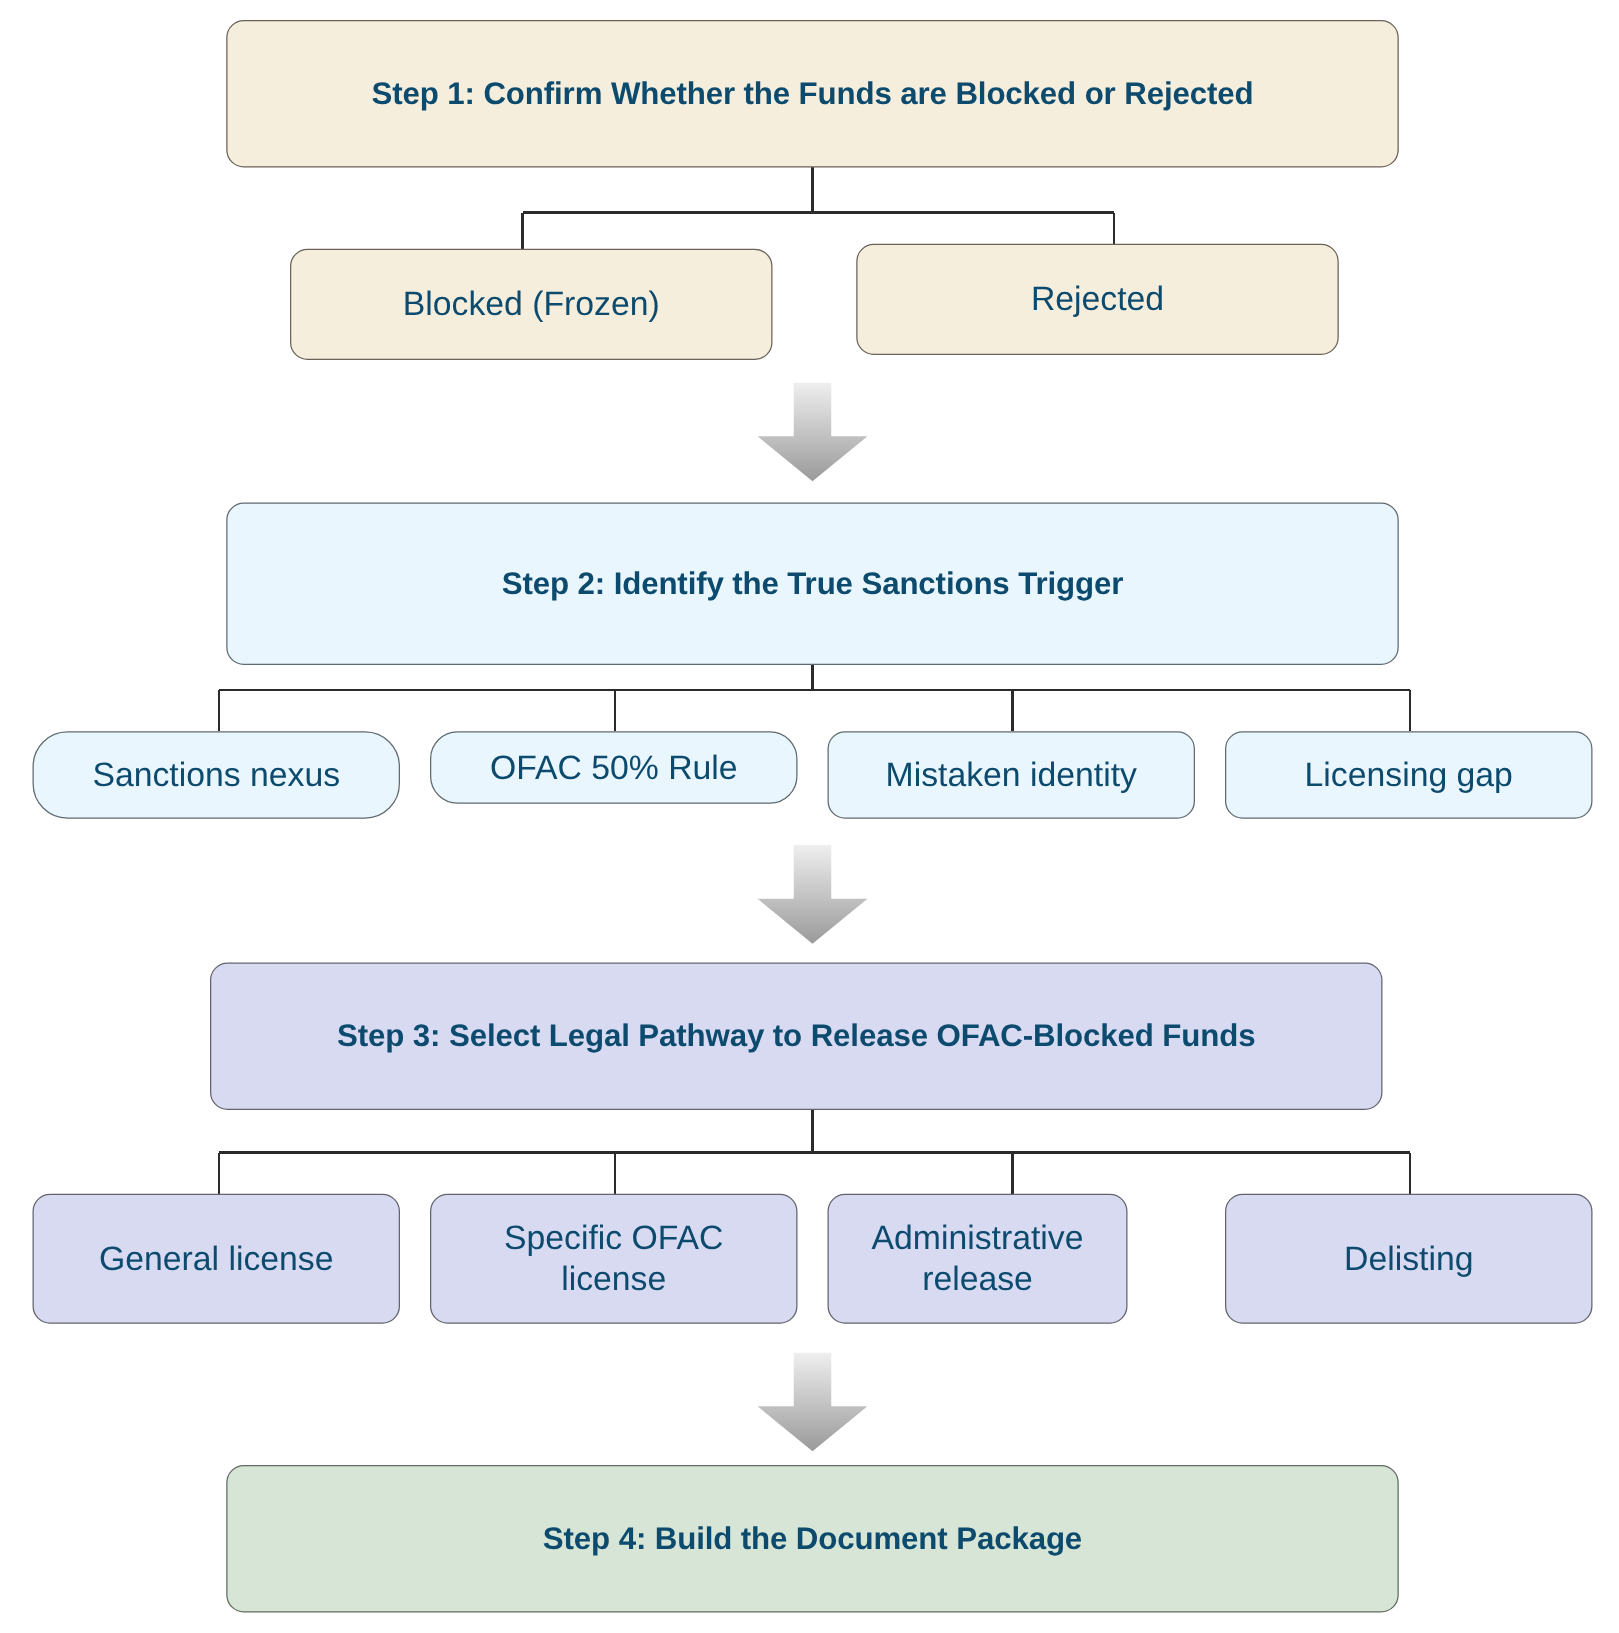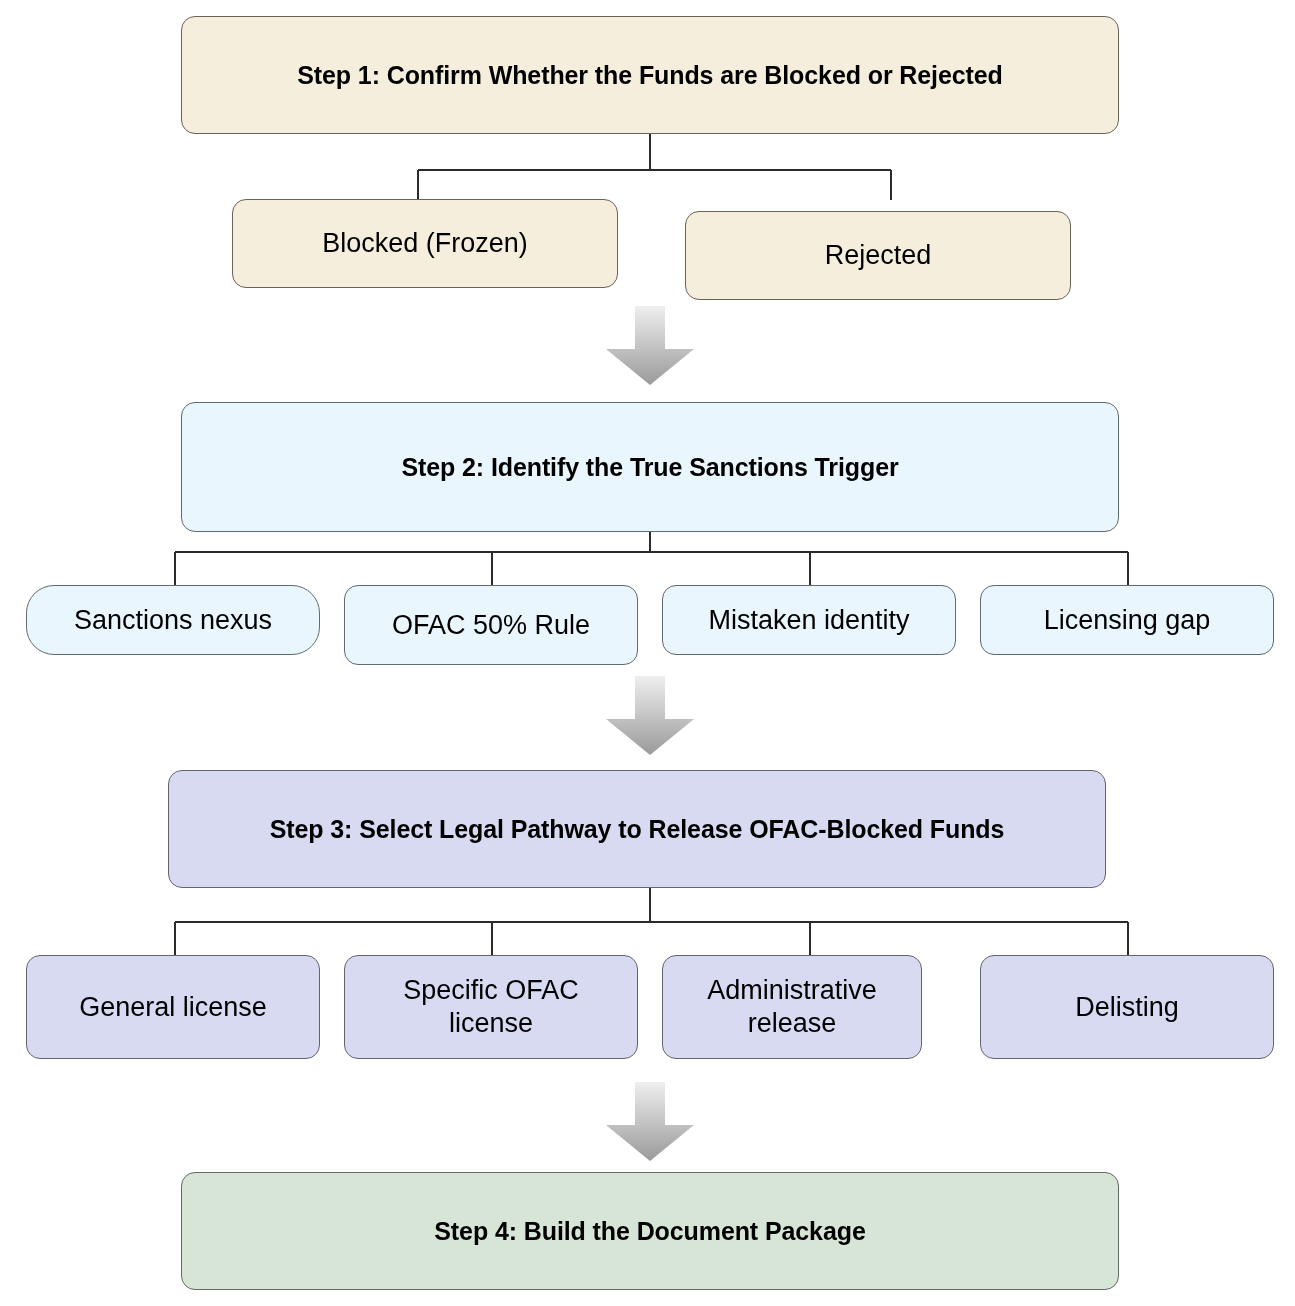--- a/index.html
+++ b/index.html
@@ -37,21 +37,21 @@
   .node {
     position: absolute;
     box-sizing: border-box;
     border-radius: 14px;
     border: 1.6px solid #5b5b5b;
     display: flex;
     align-items: center;
     justify-content: center;
     text-align: center;
     z-index: 2;
-    color: #000000;
+    color: #0c4a6e;
     line-height: 1.22;
   }
 
   .node.step {
     font-weight: bold;
     font-size: 25px;
     letter-spacing: -0.1px;
   }
 
   .node.leaf {
@@ -143,33 +143,33 @@
   </svg>
 
   <div class="node step theme-cream" style="left:181px; top:16px; width:938px; height:118px;">
     <span class="label">Step 1: Confirm Whether the Funds are Blocked or Rejected</span>
   </div>
 
   <div class="node leaf theme-cream" style="left:232px; top:199px; width:386px; height:89px;">
     <span class="label">Blocked (Frozen)</span>
   </div>
 
-  <div class="node leaf theme-cream" style="left:685px; top:211px; width:386px; height:89px;">
+  <div class="node leaf theme-cream" style="left:685px; top:195px; width:386px; height:89px;">
     <span class="label">Rejected</span>
   </div>
 
   <div class="node step theme-blue" style="left:181px; top:402px; width:938px; height:130px;">
     <span class="label">Step 2: Identify the True Sanctions Trigger</span>
   </div>
 
   <div class="node leaf theme-blue" style="left:26px; top:585px; width:294px; height:70px;border-radius:28px;">
     <span class="label">Sanctions nexus</span>
   </div>
 
-  <div class="node leaf theme-blue" style="left:344px; top:585px; width:294px; height:80px;">
+  <div class="node leaf theme-blue" style="left:344px; top:585px; width:294px; height:58px;border-radius:22px;">
     <span class="label">OFAC 50% Rule</span>
   </div>
 
   <div class="node leaf theme-blue" style="left:662px; top:585px; width:294px; height:70px;">
     <span class="label">Mistaken identity</span>
   </div>
 
   <div class="node leaf theme-blue" style="left:980px; top:585px; width:294px; height:70px;text-align:center;">
     <span class="label">Licensing gap</span>
   </div>
@@ -180,21 +180,21 @@
 
   <div class="node leaf theme-purple" style="left:26px; top:955px; width:294px; height:104px;text-align:center;">
     <span class="label">General license</span>
   </div>
 
   <div class="node leaf theme-purple" style="left:344px; top:955px; width:294px; height:104px;">
     <span class="label">Specific OFAC
 license</span>
   </div>
 
-  <div class="node leaf theme-purple" style="left:662px; top:955px; width:260px; height:104px;">
+  <div class="node leaf theme-purple" style="left:662px; top:955px; width:240px; height:104px;">
     <span class="label">Administrative
 release</span>
   </div>
 
   <div class="node leaf theme-purple" style="left:980px; top:955px; width:294px; height:104px;">
     <span class="label">Delisting</span>
   </div>
 
   <div class="node step theme-green" style="left:181px; top:1172px; width:938px; height:118px;">
     <span class="label">Step 4: Build the Document Package</span>

